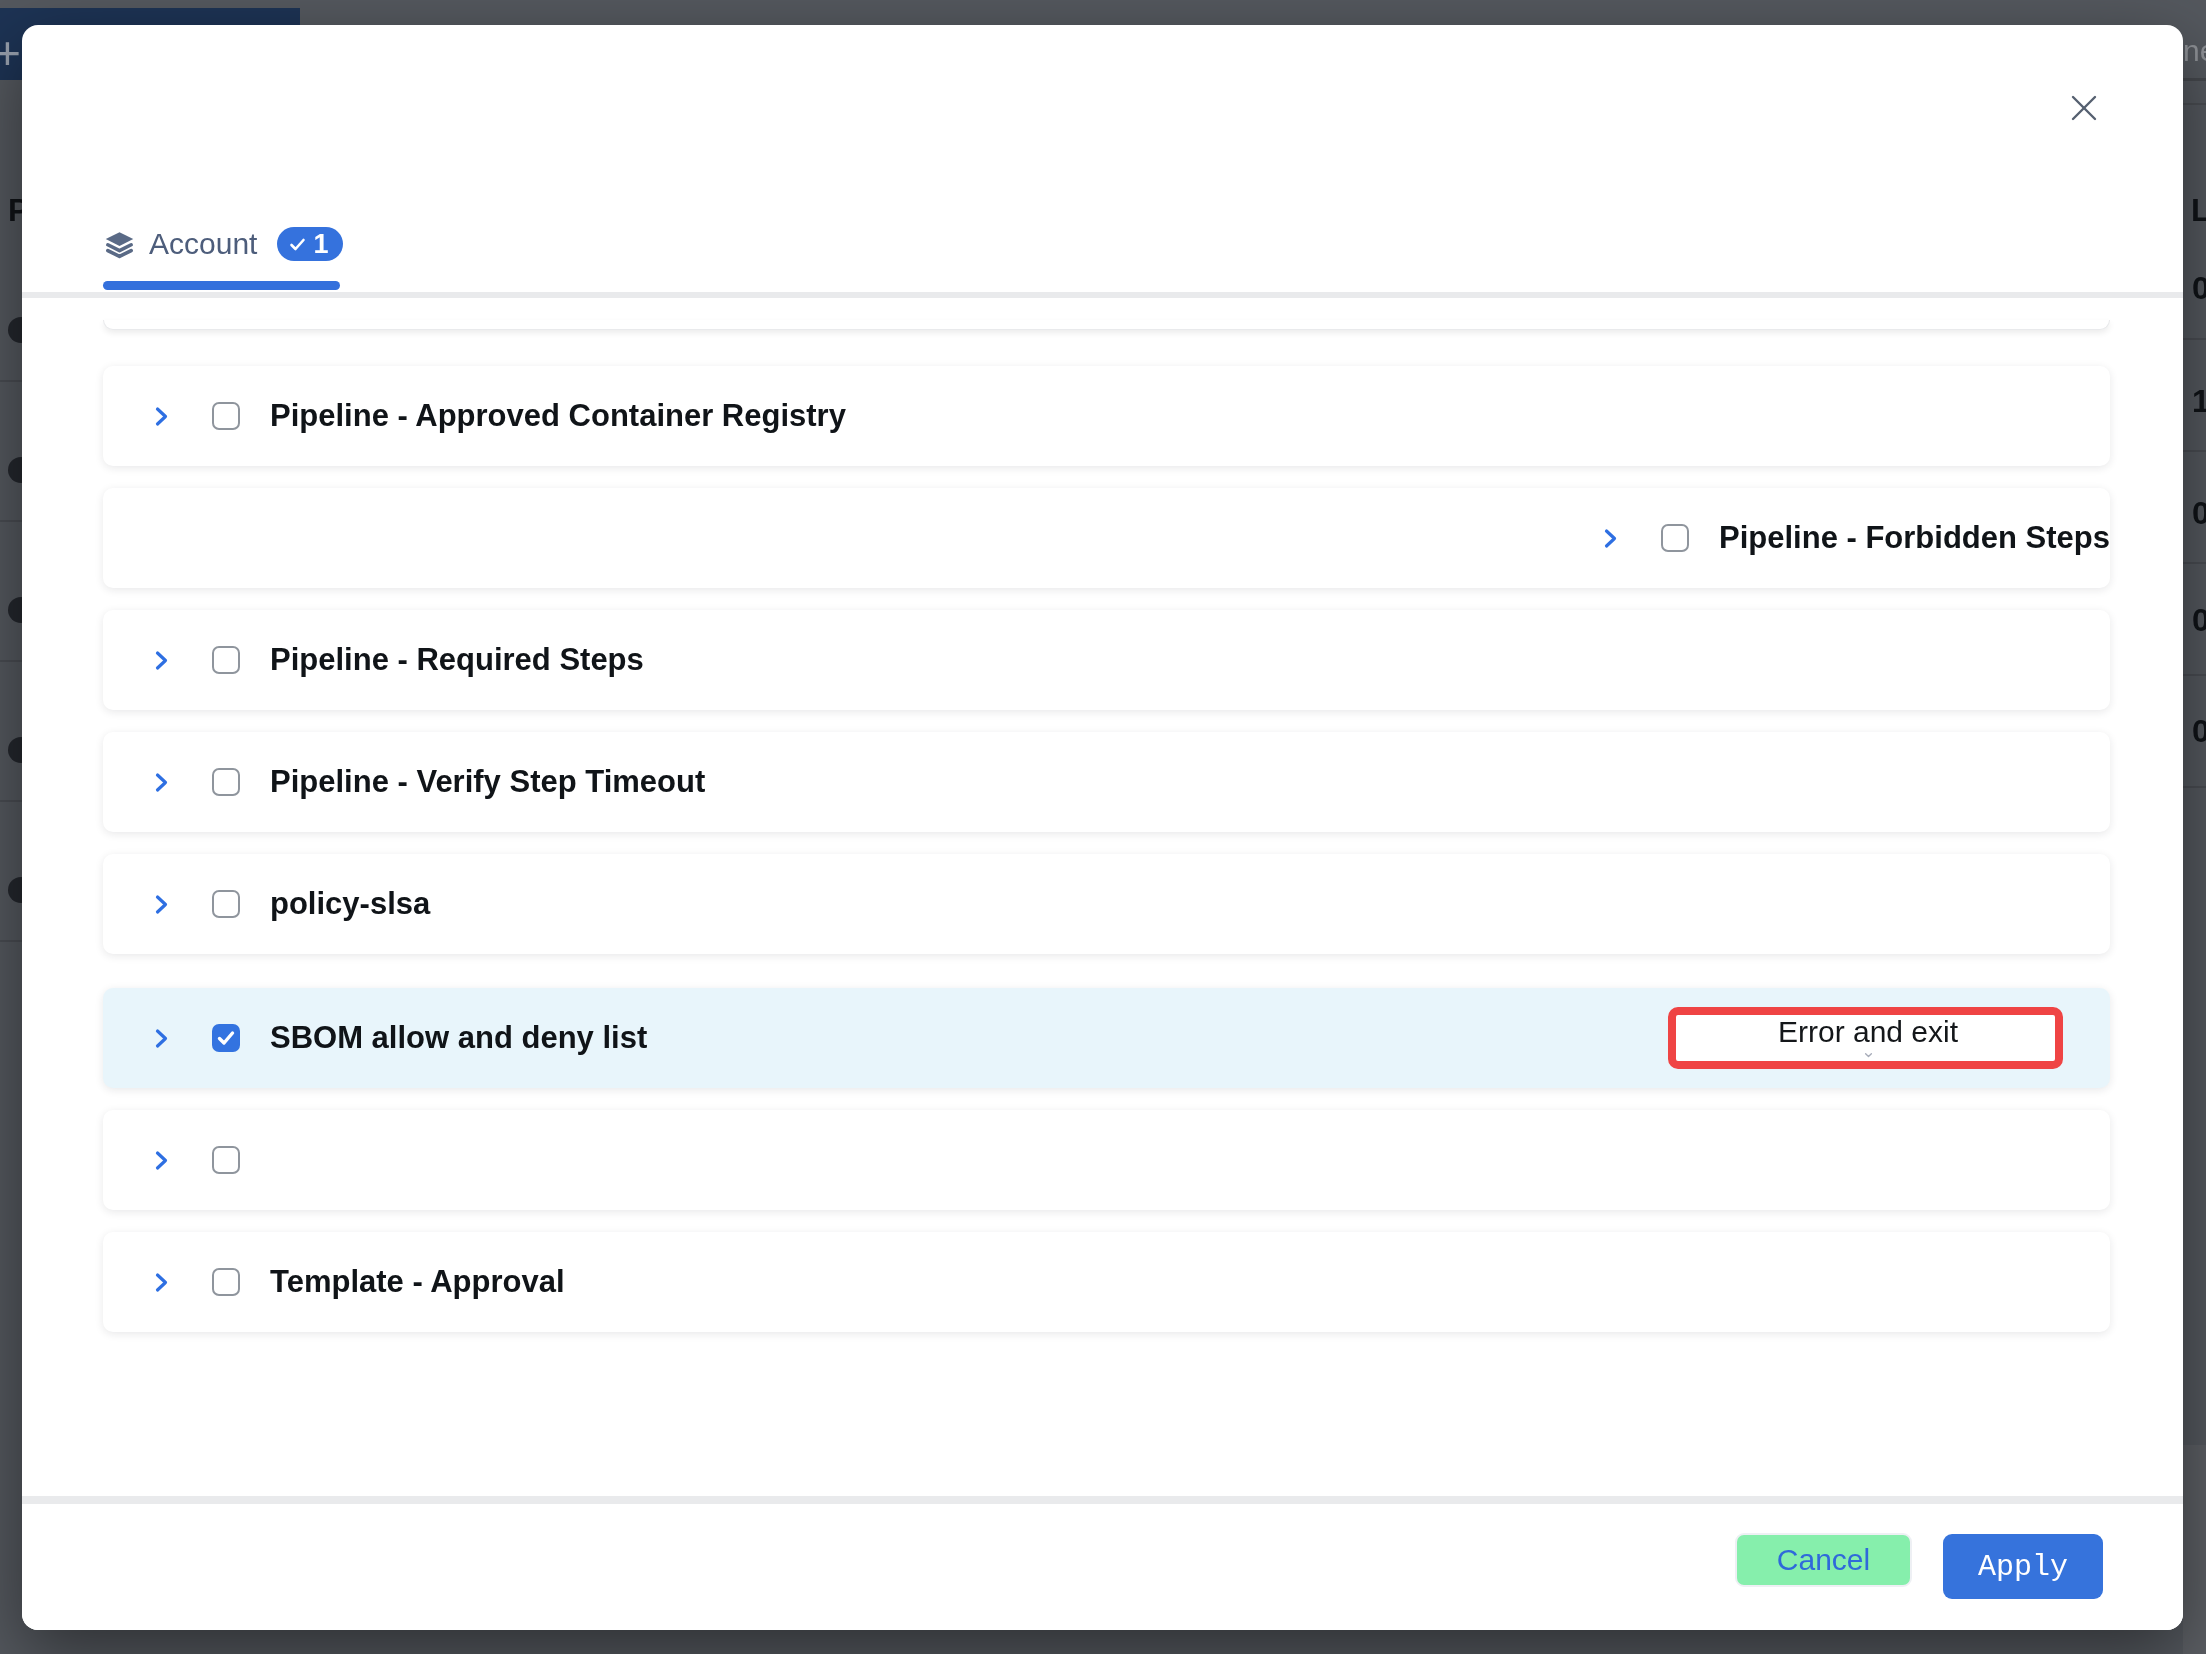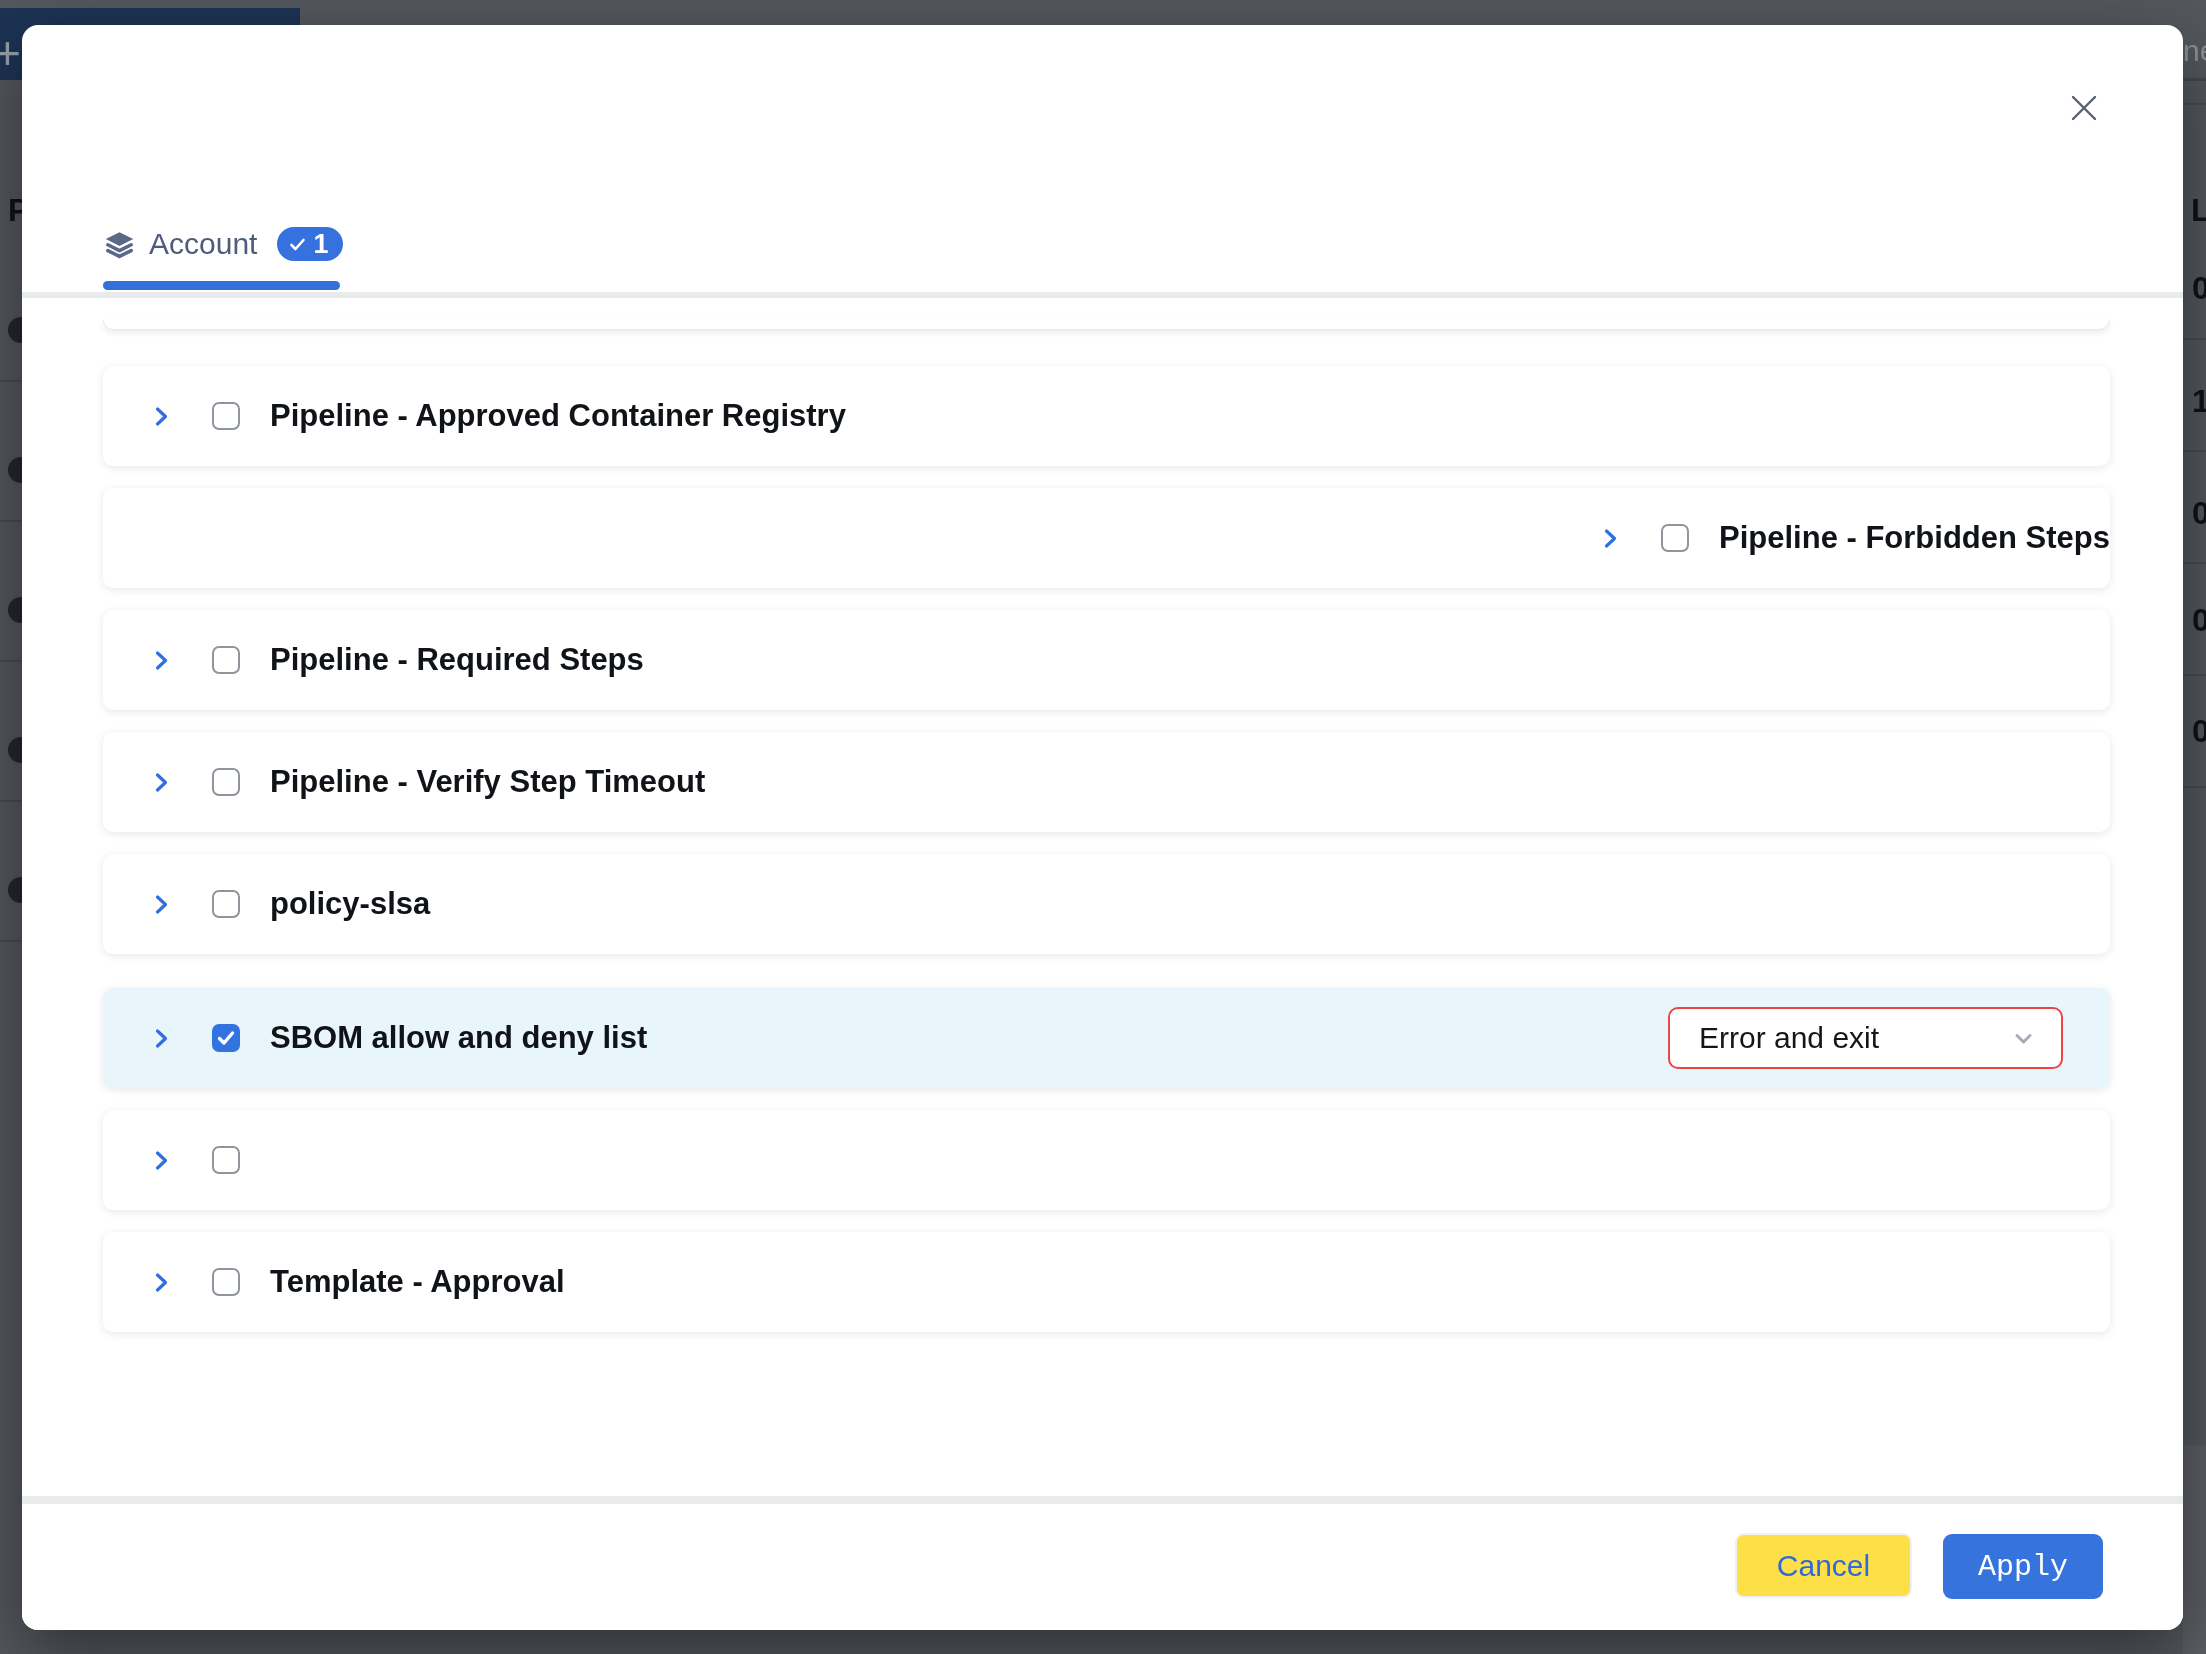--- a/index.html
+++ b/index.html
@@ -70,32 +70,32 @@
   .row-chevron svg { width:27px; height:27px; stroke:#2e6fe2; stroke-width:3.2; fill:none; stroke-linecap:round; stroke-linejoin:round; }
   .row-checkbox {
     margin-left:37px; width:28px; height:28px; flex:0 0 auto;
     border:2.5px solid #8f959d; border-radius:7px; background:#fff; cursor:pointer;
   }
   .row-checkbox.checked { border:none; background:#3373e0; display:flex; align-items:center; justify-content:center; }
   .row-checkbox.checked svg { width:22px; height:22px; stroke:#fff; stroke-width:3.4; fill:none; stroke-linecap:round; stroke-linejoin:round; }
   .row-label { margin-left:30px; font-size:31px; font-weight:600; color:#101418; }
   .row-select {
     position:absolute; right:47px; top:19px; width:395px; height:62px;
-    background:#fff; border:2px solid #ef4444; border-radius:10px;
-    display:flex; align-items:center; padding:0 24px 0 29px; cursor:pointer;
+    background:#fff; border:8px solid #ef4444; border-radius:10px;
+    display:flex; align-items:center; padding:0 24px 0 29px; cursor:pointer;flex-direction:column;
   }
   .row-select .sel-text { font-size:30px; font-weight:500; color:#14171a; flex:1; }
   .row-select svg { width:27px; height:27px; stroke:#a6abb8; stroke-width:3; fill:none; stroke-linecap:round; stroke-linejoin:round; }
 
   
   .footer-divider { position:absolute; left:0; top:1471px; width:100%; height:8px; background:#e9eaec; }
   .footer { position:absolute; left:0; top:1479px; width:100%; height:126px; border-radius:0 0 16px 16px; background:#fff; }
   .btn-cancel {
-    position:absolute; left:1713px; top:29px; width:177px; height:65px;
-    background:#fde047; border:2px solid #eef0f4; border-radius:9px;
+    position:absolute; left:1713px; top:29px; width:177px; height:54px;
+    background:#86efac; border:2px solid #eef0f4; border-radius:9px;
     font-size:30px; font-weight:500; color:#2f69da; cursor:pointer;
     font-family:inherit;
   }
   .btn-apply {
     position:absolute; left:1921px; top:30px; width:160px; height:65px;
     background:#3673dc; border:none; border-radius:9px;
     font-size:30px; font-weight:500; color:#ffffff; cursor:pointer;
     font-family:Liberation Mono, monospace;
   }
 </style>

